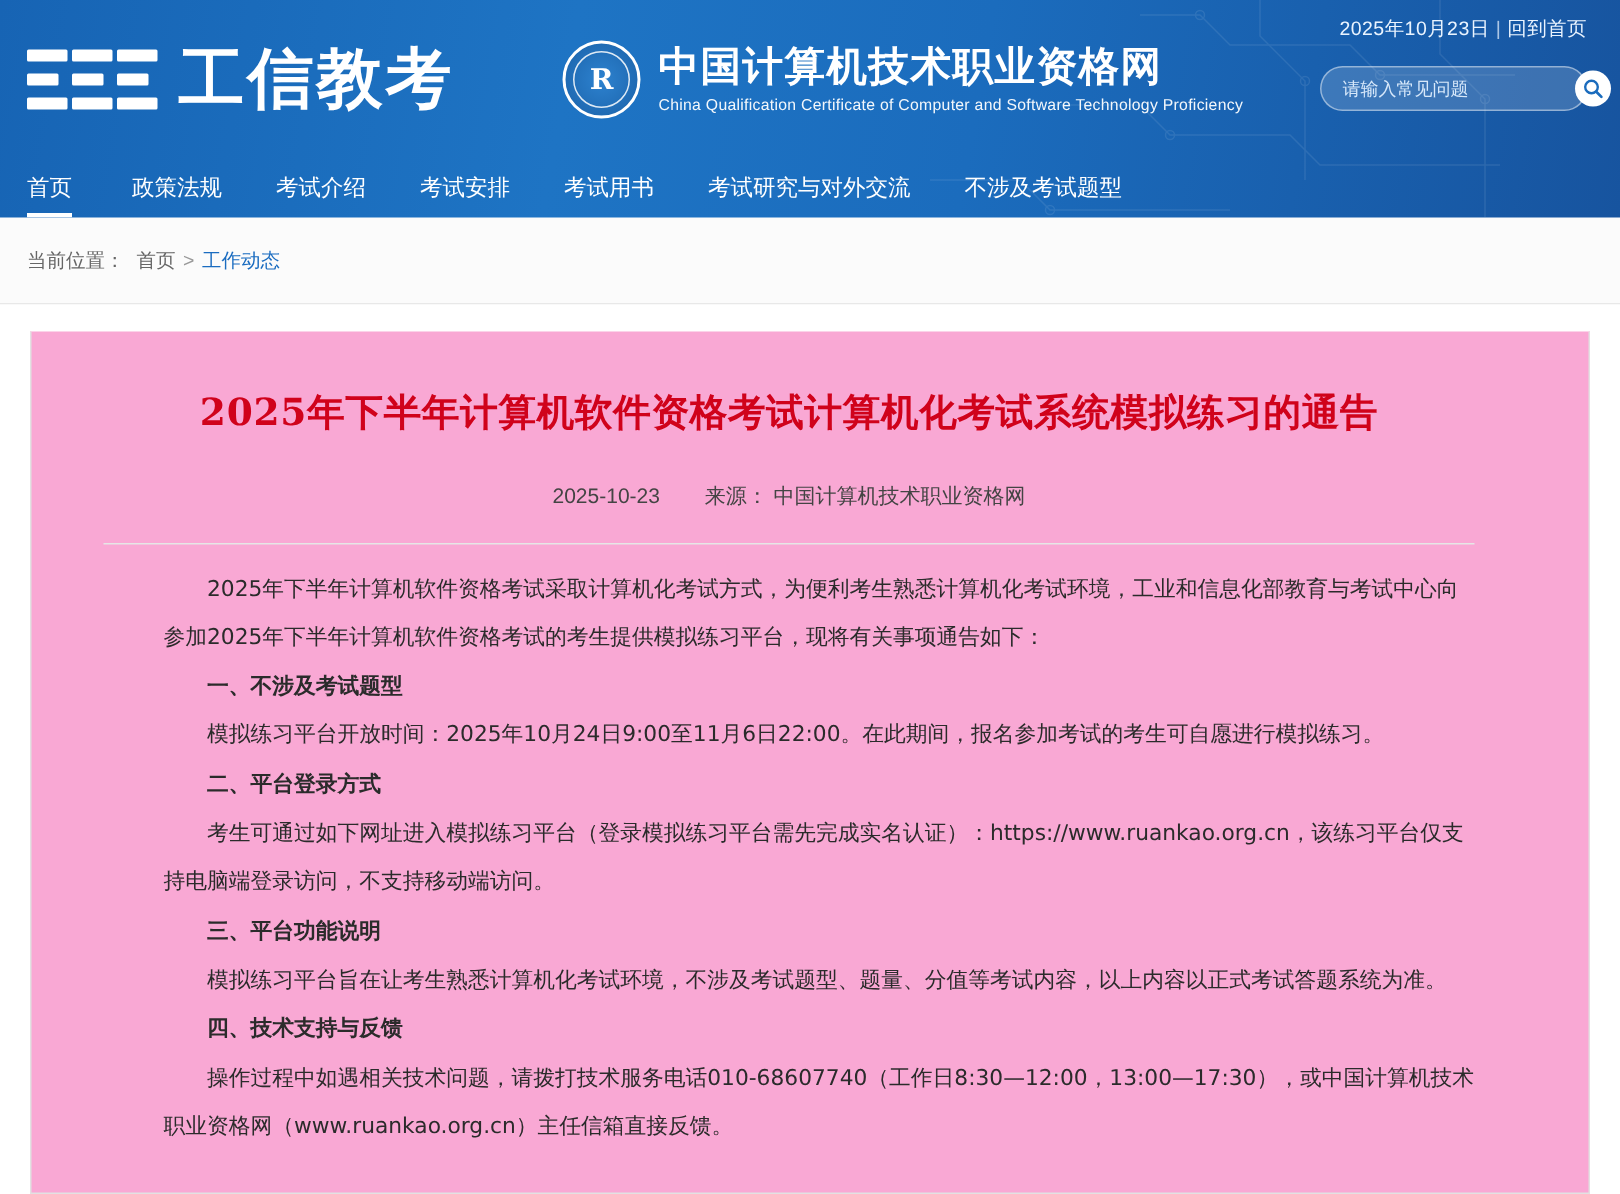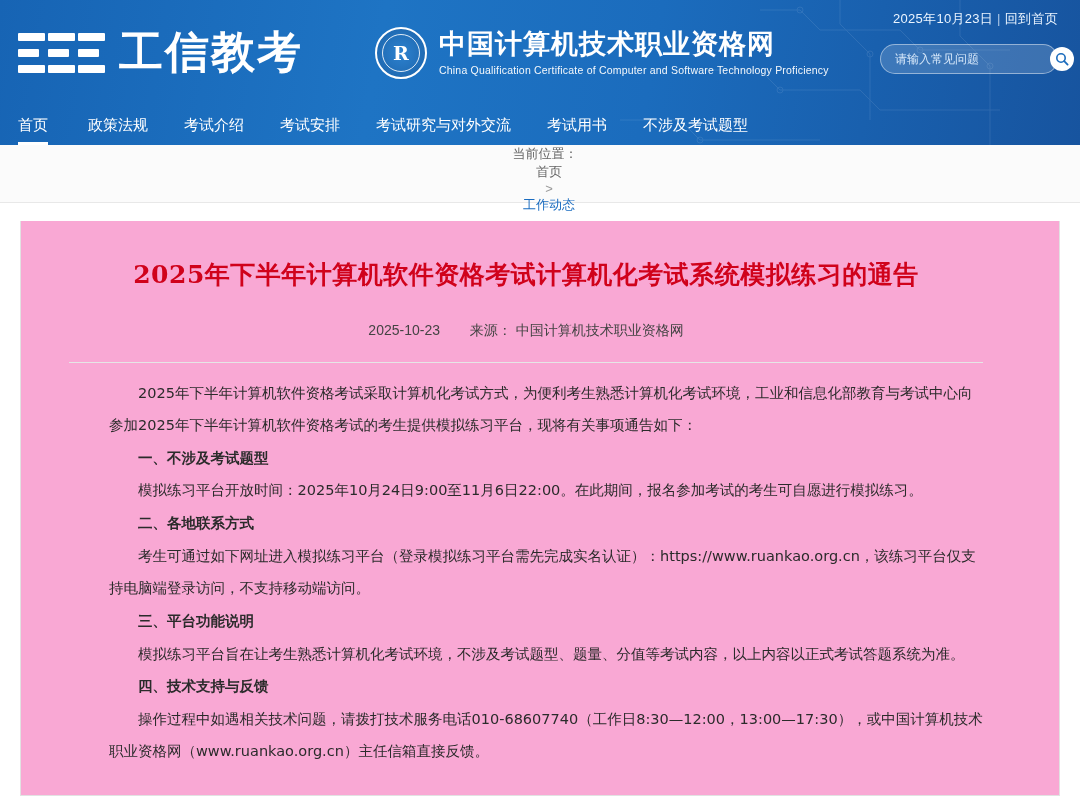--- a/index.html
+++ b/index.html
@@ -129,21 +129,21 @@
     height: 3px; background: #ffffff;
   }
 
   
   .breadcrumb-bar {
     height: 58px;
     background: #fbfbfb;
     border-bottom: 1px solid #e8e8e8;
     display: flex; align-items: center;
     padding-left: 18px;
-    font-size: 13px; color: #666; flex-direction: column;
+    font-size: 13px; color: #666;
   }
   .breadcrumb-bar .label { margin-right: 8px; }
   .breadcrumb-bar .crumb { color: #666; cursor: pointer; }
   .breadcrumb-bar .crumb.current { color: #1a6cc0; }
   .breadcrumb-bar .sep { margin: 0 5px; color: #999; }
 
   
   .content-wrap {
     padding: 18px 20px 0 20px;
     height: calc(796px - 145px - 58px);
@@ -259,24 +259,24 @@
     <div class="nav-item">
         <span>政策法规</span>
       </div>
     <div class="nav-item">
         <span>考试介绍</span>
       </div>
     <div class="nav-item">
         <span>考试安排</span>
       </div>
     <div class="nav-item">
+        <span>考试用书</span>
+      </div>
+    <div class="nav-item">
         <span>考试研究与对外交流</span>
-      </div>
-    <div class="nav-item">
-        <span>考试用书</span>
       </div>
     <div class="nav-item">
         <span>不涉及考试题型</span>
       </div>
   </div>
 </div>
 
 <div class="breadcrumb-bar">
   <span class="label">当前位置：</span>
   <span class="crumb">首页</span>
@@ -291,21 +291,21 @@
       <span>2025-10-23</span>
       <span class="gap"></span>
       <span>来源：</span>
       <span>中国计算机技术职业资格网</span>
     </div>
     <hr class="article-hr">
     <div class="article-body">
       <p>2025年下半年计算机软件资格考试采取计算机化考试方式，为便利考生熟悉计算机化考试环境，工业和信息化部教育与考试中心向参加2025年下半年计算机软件资格考试的考生提供模拟练习平台，现将有关事项通告如下：</p>
       <p class="sub">一、不涉及考试题型</p>
       <p>模拟练习平台开放时间：2025年10月24日9:00至11月6日22:00。在此期间，报名参加考试的考生可自愿进行模拟练习。</p>
-      <p class="sub">二、各地联系方式</p>
+      <p class="sub">二、平台登录方式</p>
       <p>考生可通过如下网址进入模拟练习平台（登录模拟练习平台需先完成实名认证）：https://www.ruankao.org.cn，该练习平台仅支持电脑端登录访问，不支持移动端访问。</p>
       <p class="sub">三、平台功能说明</p>
       <p>模拟练习平台旨在让考生熟悉计算机化考试环境，不涉及考试题型、题量、分值等考试内容，以上内容以正式考试答题系统为准。</p>
       <p class="sub">四、技术支持与反馈</p>
       <p>操作过程中如遇相关技术问题，请拨打技术服务电话010-68607740（工作日8:30—12:00，13:00—17:30），或中国计算机技术职业资格网（www.ruankao.org.cn）主任信箱直接反馈。</p>
     </div>
   </div>
 </div>
 
 </body></html>

